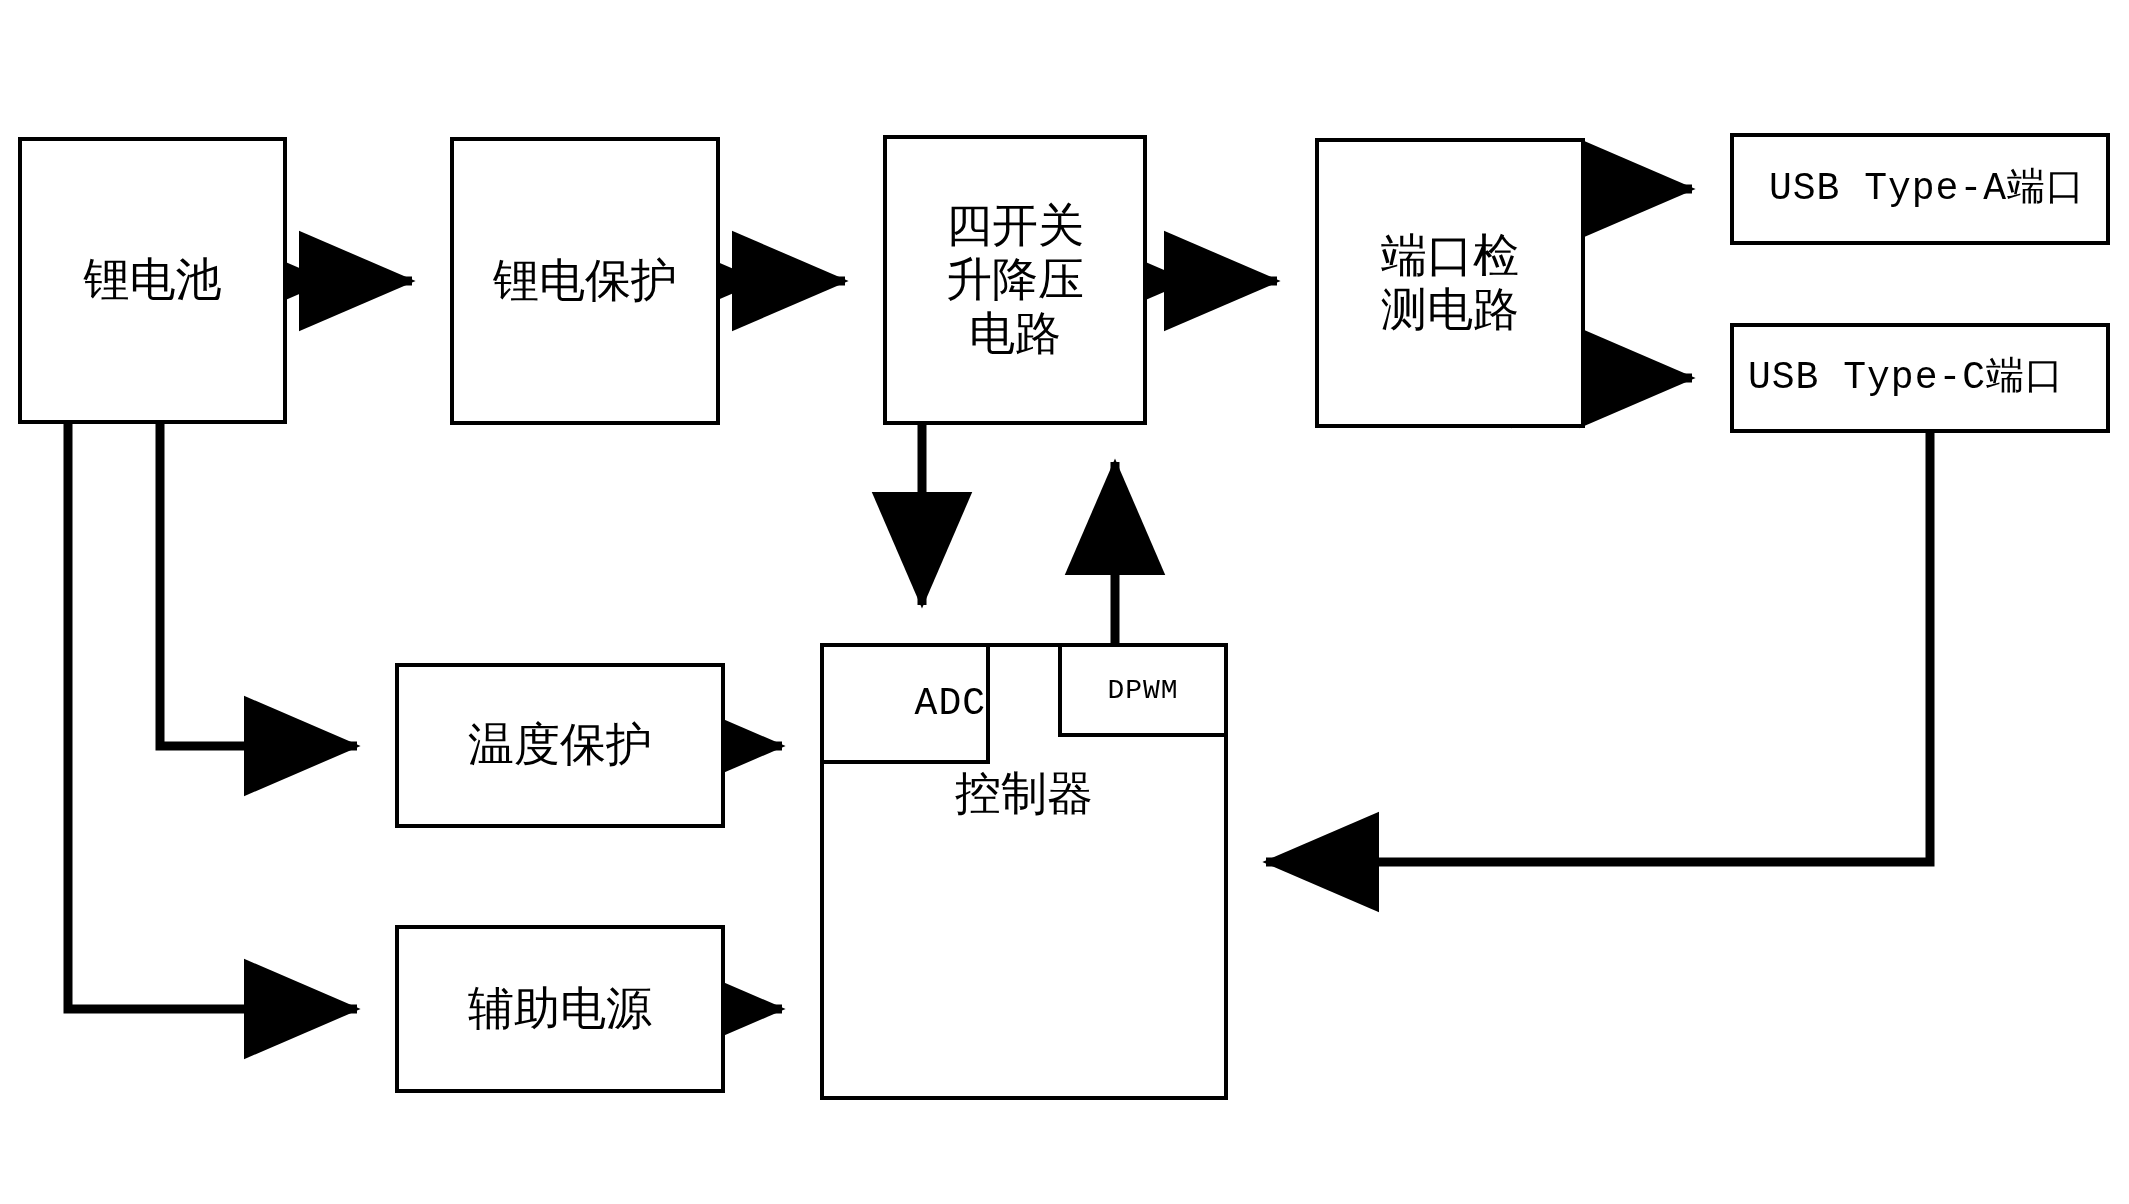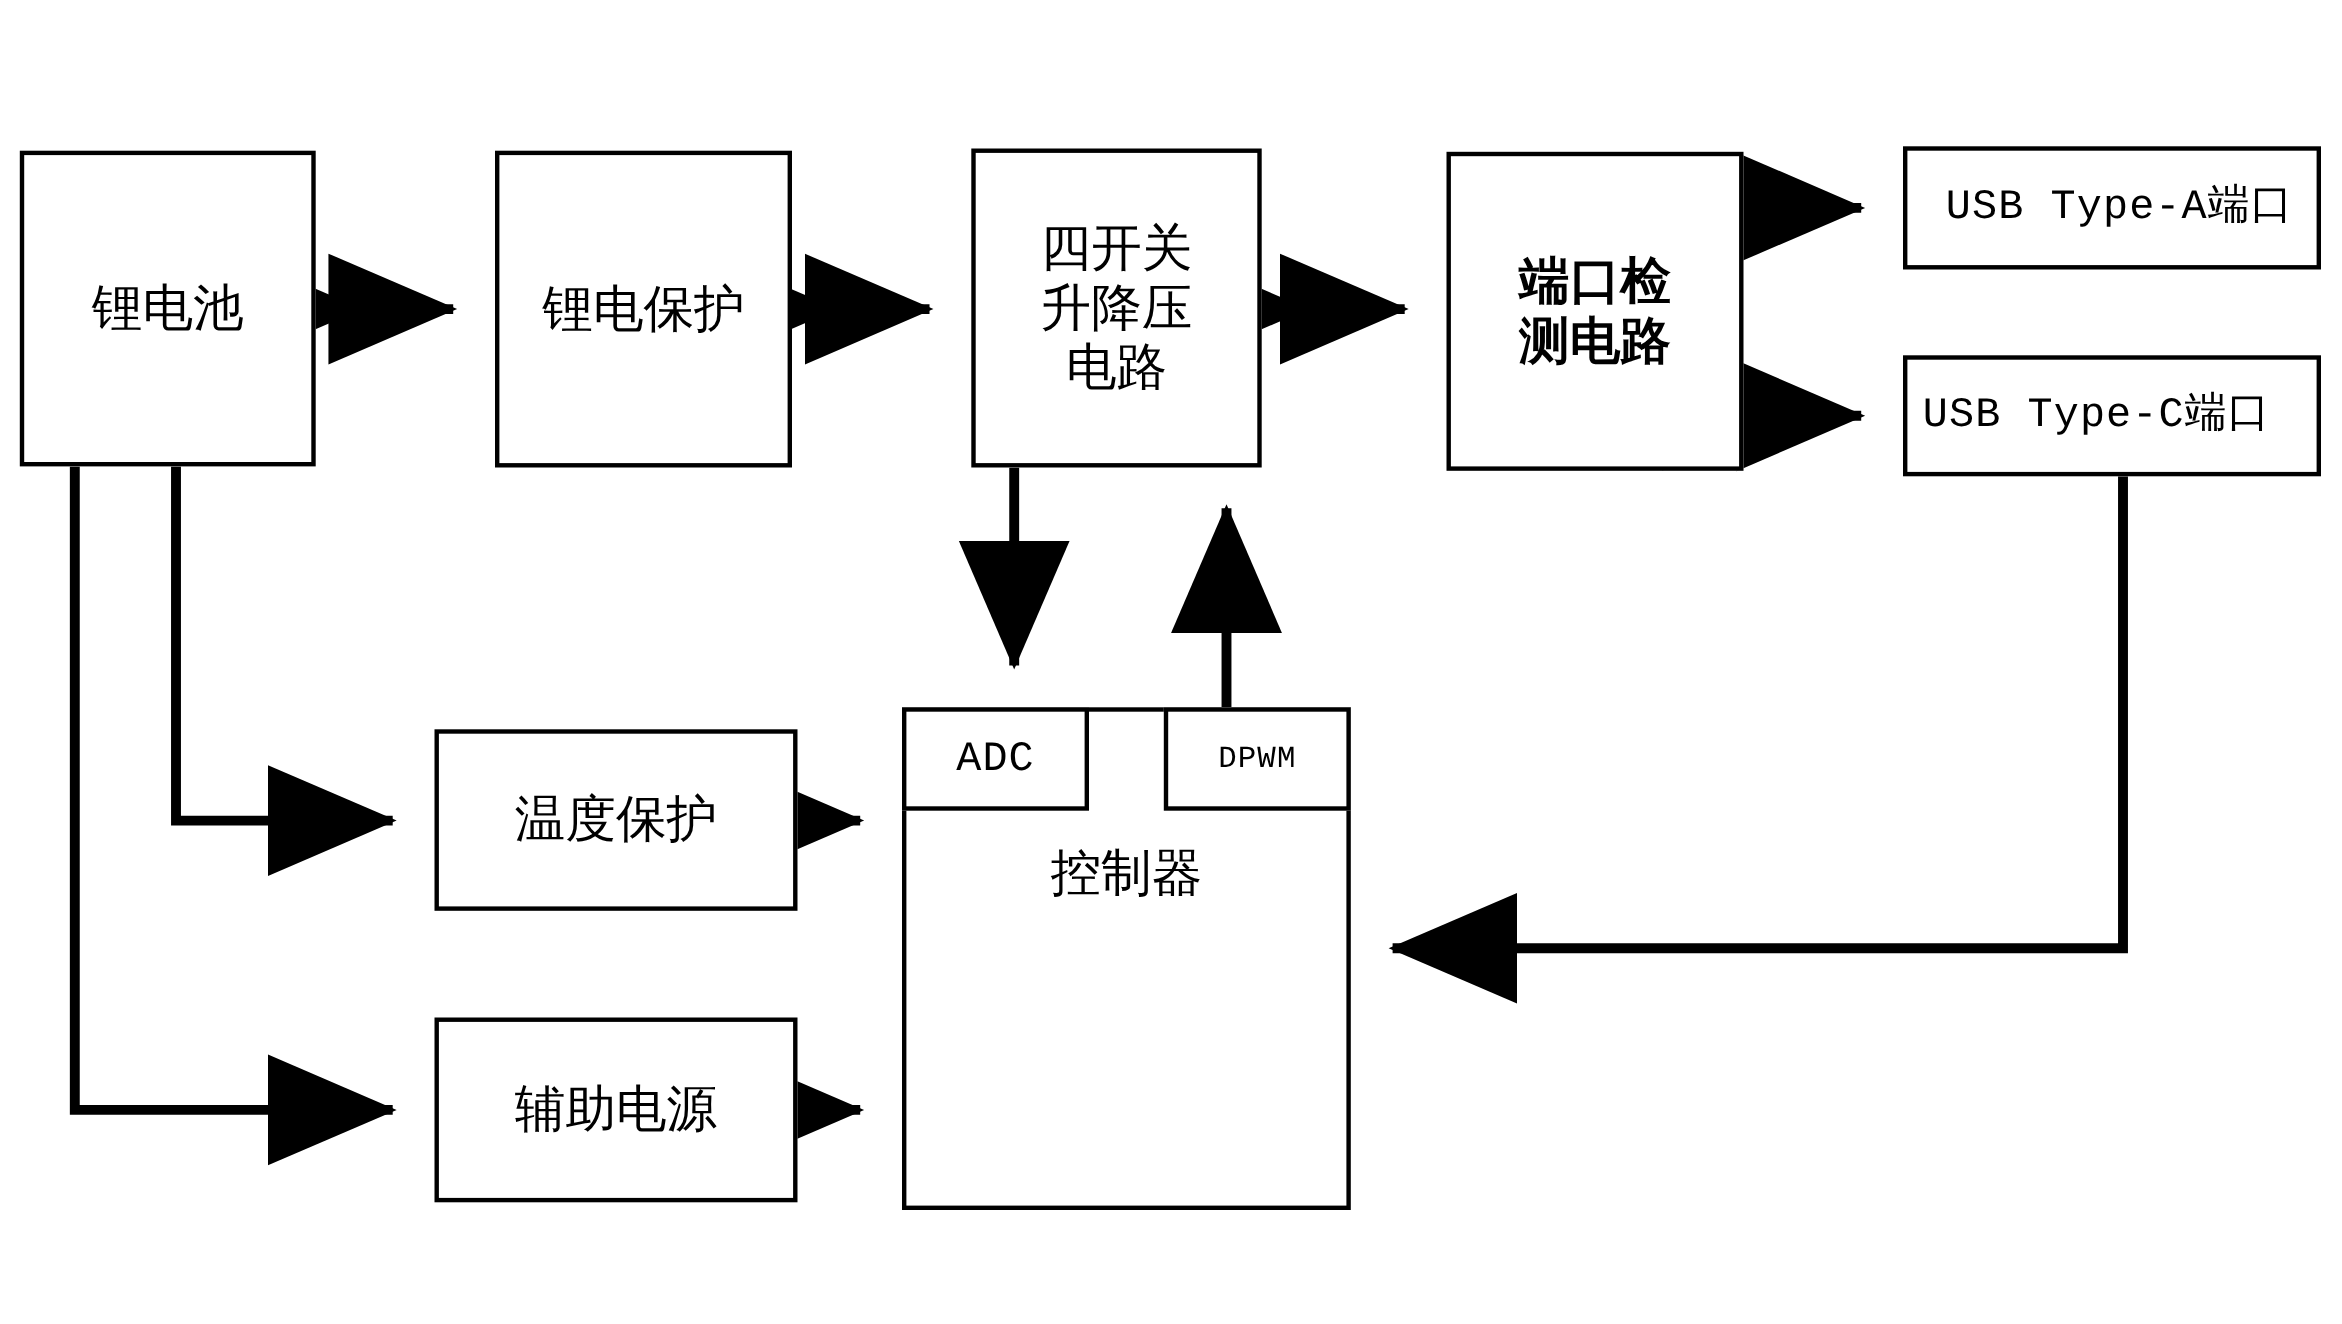--- a/index.html
+++ b/index.html
@@ -94,21 +94,21 @@
   <div class="box" style="left:450px;top:137px;width:270px;height:288px;">
     <span class="lbl cn" style="font-size:46px;">锂电保护</span>
   </div>
 
   <div class="box" style="left:883px;top:135px;width:264px;height:290px;">
     <span class="lbl cn" style="font-size:46px;">四开关
 升降压
 电路</span>
   </div>
 
-  <div class="box" style="left:1315px;top:138px;width:270px;height:290px;font-weight:bold;">
+  <div class="box" style="left:1315px;top:138px;width:270px;height:290px;">
     <span class="lbl cn" style="font-size:46px;">端口检
 测电路</span>
   </div>
 
   <div class="box" style="left:1730px;top:133px;width:380px;height:112px;justify-content:center;padding-left:14px;">
     <span class="lbl latin" style="font-size:38px;">USB Type-A端口</span>
   </div>
 
   <div class="box" style="left:1730px;top:323px;width:380px;height:110px;justify-content:flex-start;padding-left:14px;text-align:right;">
     <span class="lbl latin" style="font-size:38px;">USB Type-C端口</span>
@@ -119,21 +119,21 @@
   </div>
 
   <div class="box" style="left:395px;top:925px;width:330px;height:168px;">
     <span class="lbl cn" style="font-size:46px;">辅助电源</span>
   </div>
 
   <div class="box" style="left:820px;top:643px;width:408px;height:457px;align-items:flex-start;padding-top:120px;">
     <span class="lbl cn" style="font-size:46px;">控制器</span>
   </div>
 
-  <div class="sub" style="left:820px;top:643px;width:170px;height:94px;">
+  <div class="sub" style="left:820px;top:643px;width:170px;height:121px;justify-content:flex-end;">
     <span class="lbl latin" style="font-size:38px;">ADC</span>
   </div>
 
   <div class="sub" style="left:1058px;top:643px;width:170px;height:94px;">
     <span class="lbl latin" style="font-size:28px;text-align:center;">DPWM</span>
   </div>
 
 </div>
 
 </body></html>

